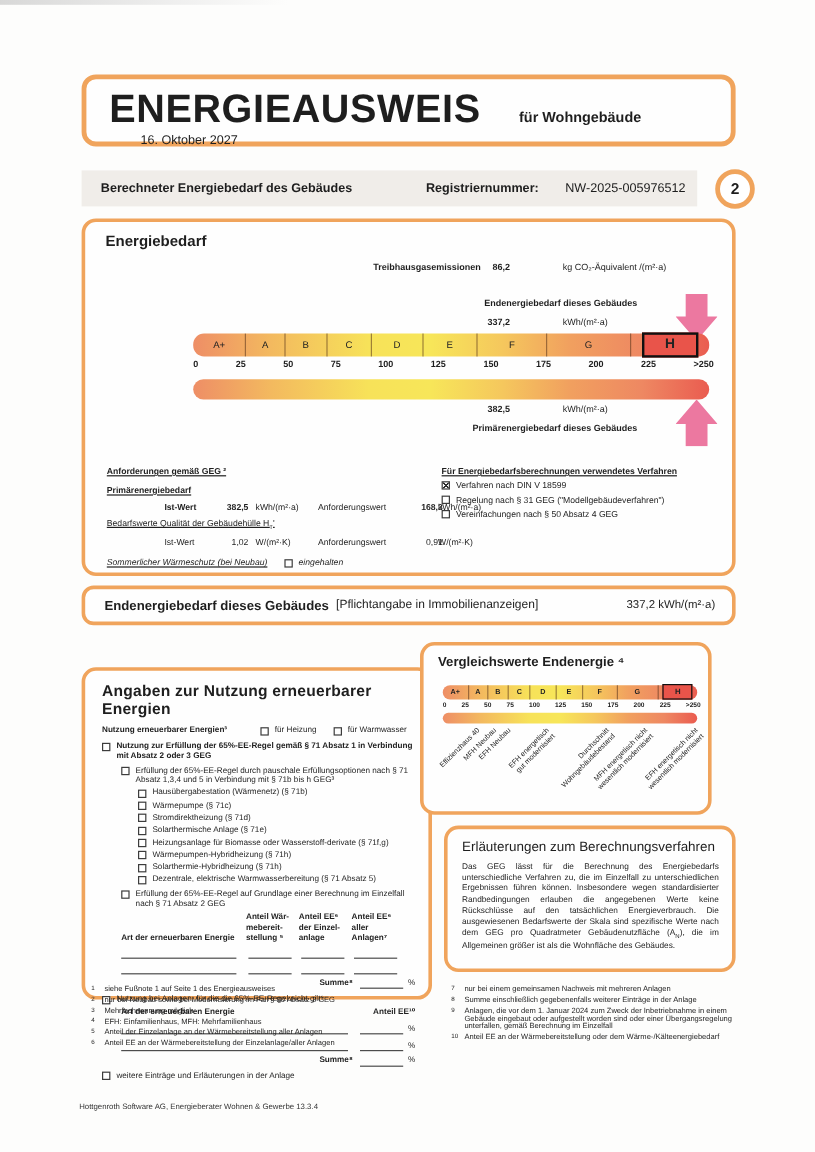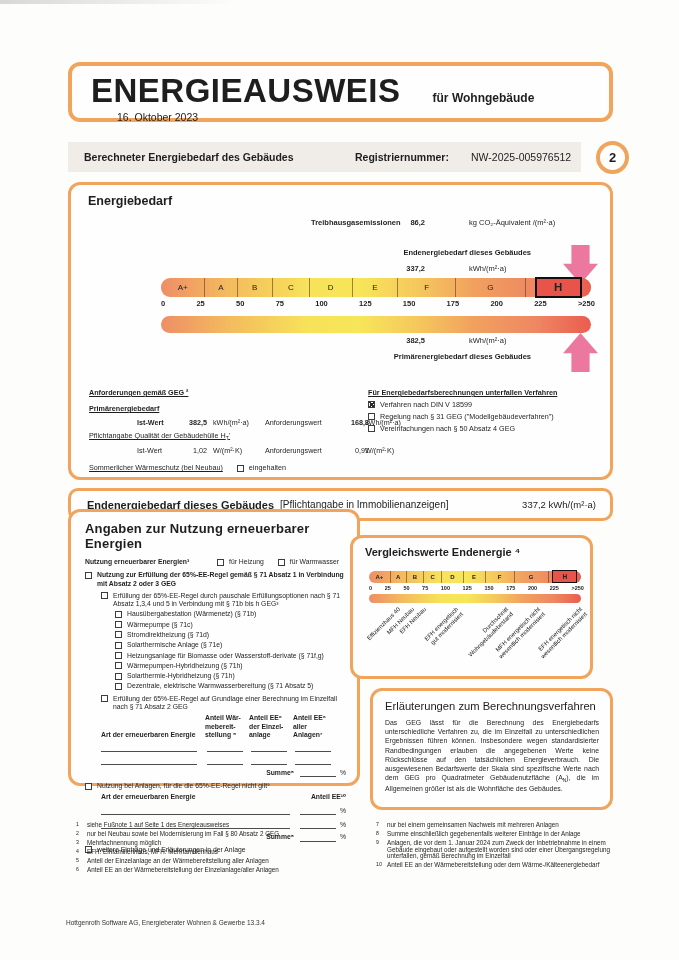--- a/index.html
+++ b/index.html
@@ -70,41 +70,41 @@
   .rq-title { margin-bottom:7px; }
   .rq-head { margin-bottom:5px; }
   .rq-row { height:13px; }
   .rq-row span { position:absolute; top:0;margin-left:48px; }
   .rql { left:0; }
   .rqv1 { left:34px; width:36px; text-align:right; }
   .rqu1 { left:76px; }
   .rqa { left:128px; }
   .rqv2 { left:200px; width:32px; text-align:right; }
   .rqu2 { left:228px; }
-  .summer-row { margin-top:4px; display:flex; align-items:center; }
+  .summer-row { margin-top:4px; display:flex; align-items:center;font-style:italic; }
   .summer-row .cb { margin-left:14px; margin-right:5px; }
 
   
   .proc-col { left:297px; top:203px; width:238px; font-size:7.2px; }
   .proc-title { margin-bottom:3px; font-size:7.2px; }
   .cbrow { display:flex; align-items:flex-start; margin-top:3px; }
   .cb { width:7px; height:7px; border:1px solid #3c3c3c; background:#fff; flex:0 0 auto; margin-right:5px; margin-top:.5px; }
   .cb.checked { background:
       linear-gradient(45deg,transparent 40%,#2b2b2b 40%,#2b2b2b 60%,transparent 60%),
       linear-gradient(135deg,transparent 40%,#2b2b2b 40%,#2b2b2b 60%,transparent 60%), #fff; }
 
   
   .final-band { left:68px; top:488px; width:545px; height:33px; border-radius:10px;
     display:flex; align-items:center; padding:0 14px 0 16px; }
   .final-label { font-size:11px; font-weight:bold; }
   .final-note { font-size:10px; margin-left:6px; }
   .final-value { margin-left:auto; font-size:9.5px; }
 
   
-  .renew-box { left:68px; top:509px; width:292px; height:277px; padding:9px 11px 0 14px; }
+  .renew-box { left:68px; top:556px; width:292px; height:277px; padding:9px 11px 0 14px; }
   .renew-title { font-size:13px; font-weight:bold; letter-spacing:.2px; }
   .renew-box .sm { font-size:6.8px; line-height:1.22; }
   .usage-row { display:flex; align-items:center; margin-top:7px; }
   .usage-row .lbl { font-weight:bold; width:132px; }
   .usage-row .cbrow { margin:0 0 0 0; align-items:center; }
   .usage-row .cbrow + .cbrow { margin-left:14px; }
   .lv1 { margin-top:5px; font-weight:bold; }
   .lv2 { margin-top:4px; margin-left:16px; }
   .lv3 { margin-top:2px; margin-left:30px; }
   .tbl-head { display:flex; margin-top:3px; margin-left:16px; }
@@ -162,21 +162,21 @@
 <body>
 
 <div class="abs artifact"></div>
 
 <div class="abs obox header-box">
   <div class="title-row">
     <span class="main-title">ENERGIEAUSWEIS</span>
     <span class="sub-title">für Wohngebäude</span>
   </div>
   <div class="law-row">
-    <span class="law-date">16. Oktober 2023</span>
+    <span class="law-date">16. Oktober 2027</span>
   </div>
 </div>
 
 <div class="abs meta-bar">
   <span class="abs meta-title">Berechneter Energiebedarf des Gebäudes</span>
   <span class="abs meta-reg-label">Registriernummer:</span>
   <span class="abs meta-reg-value">NW-2025-005976512</span>
 </div>
 <div class="abs page-badge">2</div>
 
@@ -229,38 +229,38 @@
     <div class="rq-title b u">Anforderungen gemäß GEG ²</div>
     <div class="rq-head b u">Primärenergiebedarf</div>
     <div class="rq-row">
       <span class="rql b">Ist-Wert</span>
       <span class="rqv1 b">382,5</span>
       <span class="rqu1">kWh/(m²·a)</span>
       <span class="rqa">Anforderungswert</span>
       <span class="rqv2 b">168,3</span>
       <span class="rqu2">kWh/(m²·a)</span>
     </div>
-    <div class="rq-head u" style="font-weight:normal"><span>Pflichtangabe Qualität der Gebäudehülle H</span><sub style="font-size:5px">T</sub><span>'</span></div>
+    <div class="rq-head u" style="font-weight:normal"><span>Bedarfswerte Qualität der Gebäudehülle H</span><sub style="font-size:5px">T</sub><span>'</span></div>
     <div class="rq-row">
       <span class="rql">Ist-Wert</span>
       <span class="rqv1">1,02</span>
       <span class="rqu1">W/(m²·K)</span>
       <span class="rqa">Anforderungswert</span>
       <span class="rqv2">0,91</span>
       <span class="rqu2">W/(m²·K)</span>
     </div>
     <div class="summer-row">
       <span class="u">Sommerlicher Wärmeschutz (bei Neubau)</span>
       <span class="cb"></span>
       <span>eingehalten</span>
     </div>
   </div>
 
   <div class="abs proc-col">
-    <div class="proc-title b u">Für Energiebedarfsberechnungen unterfallen Verfahren</div>
+    <div class="proc-title b u">Für Energiebedarfsberechnungen verwendetes Verfahren</div>
     <div class="cbrow">
       <span class="cb checked"></span>
       <span>Verfahren nach DIN V 18599</span>
     </div>
     <div class="cbrow">
       <span class="cb"></span>
       <span>Regelung nach § 31 GEG ("Modellgebäudeverfahren")</span>
     </div>
     <div class="cbrow">
       <span class="cb"></span>

